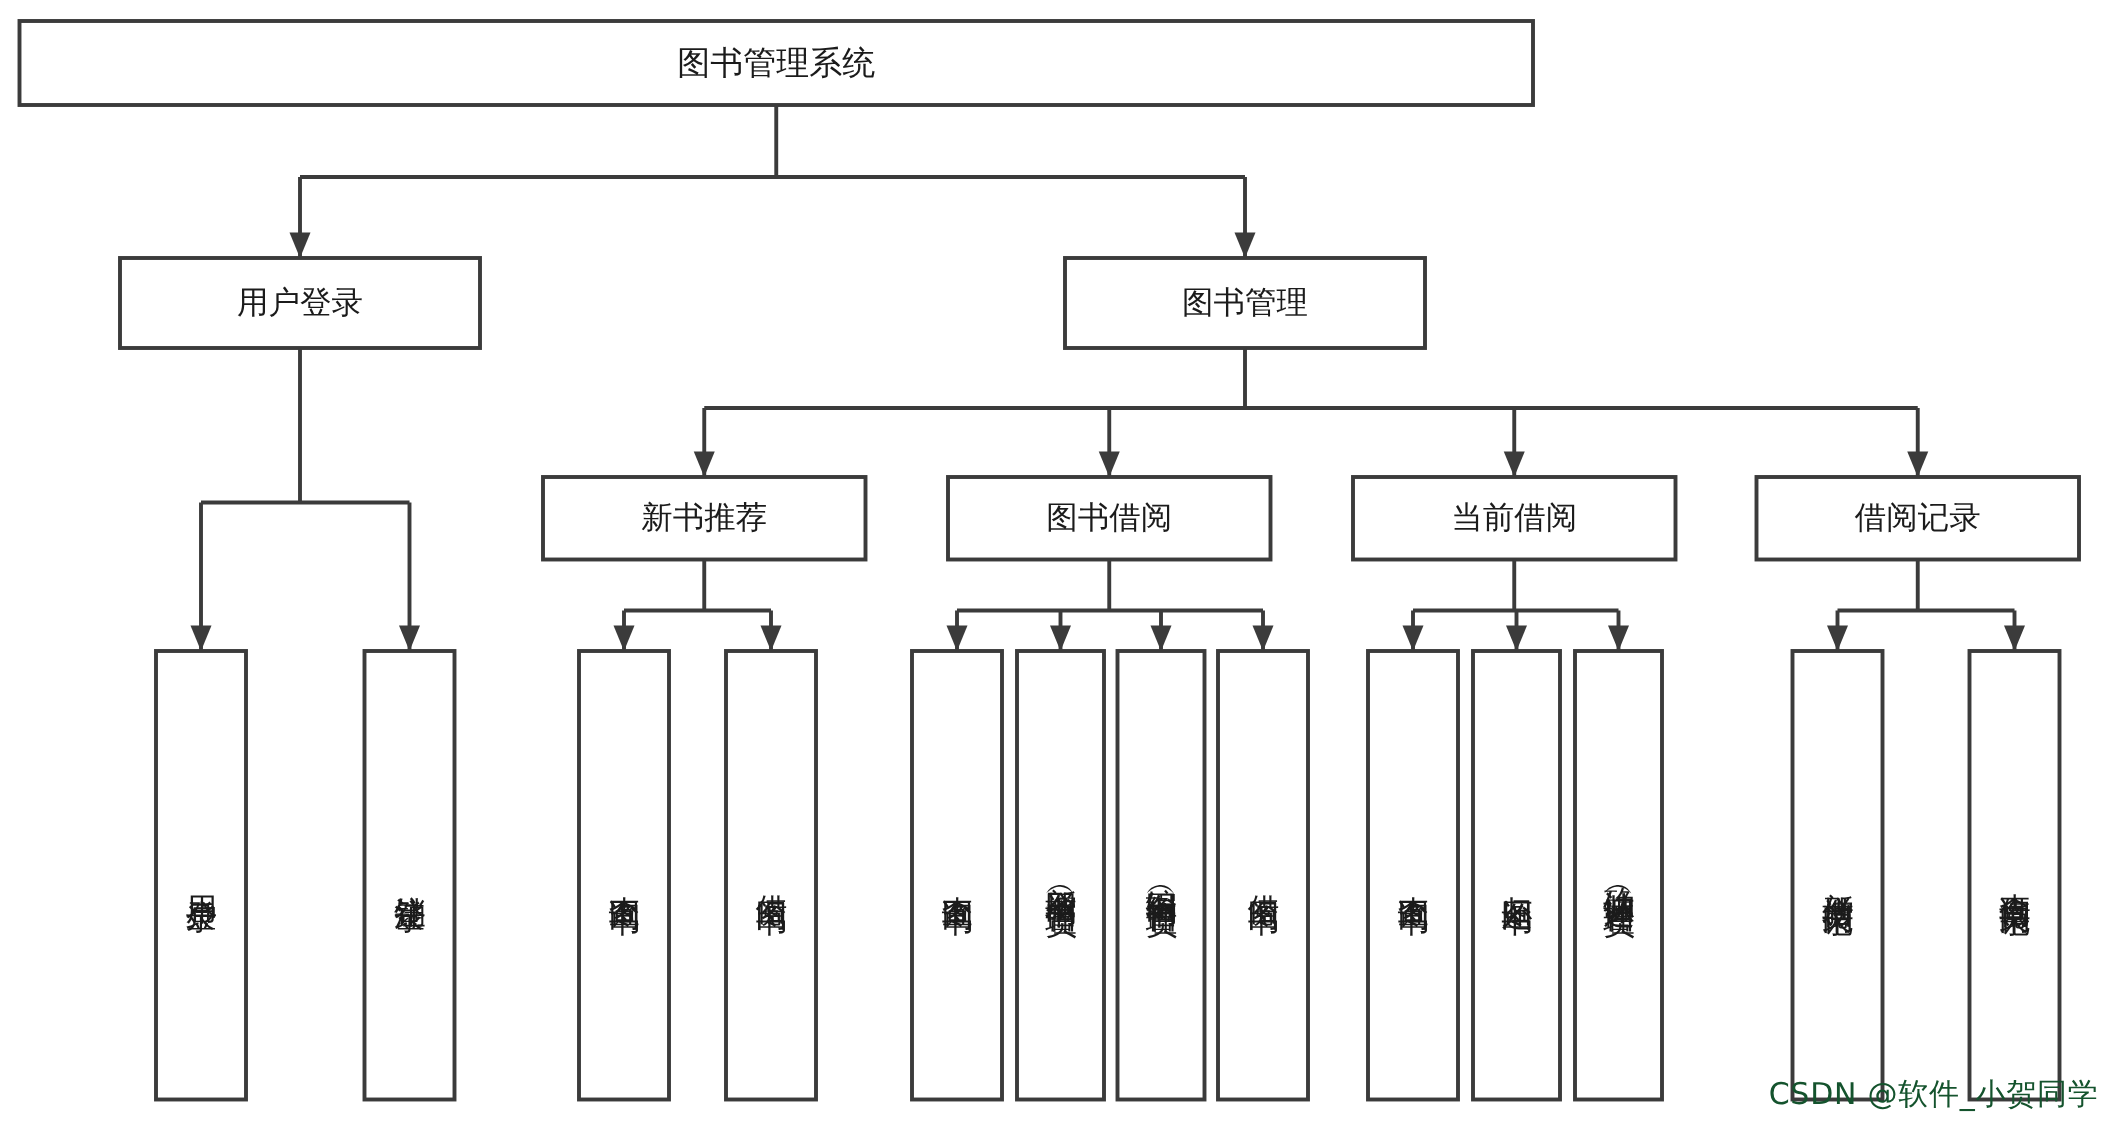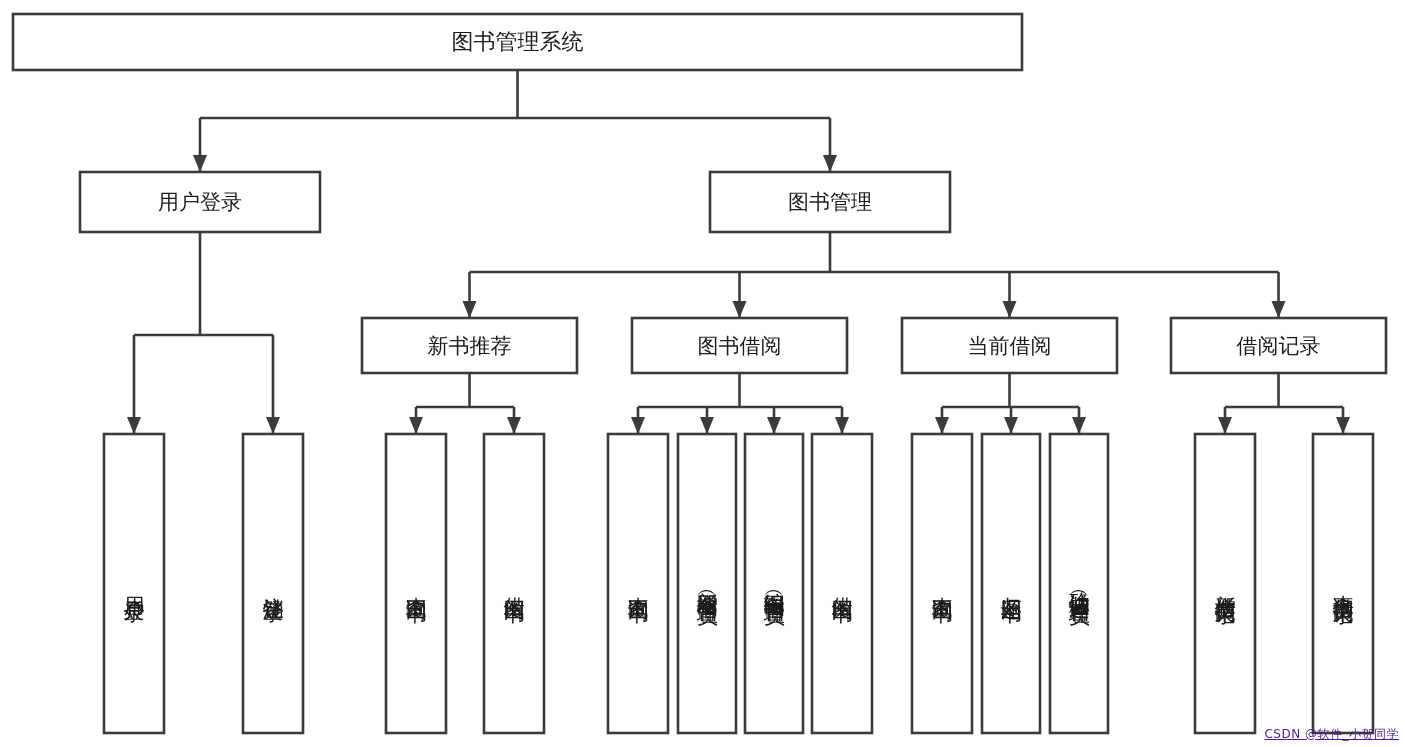--- a/index.html
+++ b/index.html
@@ -74,25 +74,24 @@
     letter-spacing: 2px;
     color: #1b1b1b;
     white-space: nowrap;
     text-align: center;
   }
   .watermark {
     position: absolute;
     right: 6px;
     bottom: 4px;
     font-family: "DejaVu Sans", "Liberation Sans", sans-serif;
-    font-size: 12px;
-    color: #4c1d95;
+    font-size: 20px;
+    color: #14532d;
     letter-spacing: 0.5px;
     white-space: nowrap;
-    text-decoration: underline;
   }
 </style>
 </head>
 <body>
 
 <div id="diagram-root">
 
   <svg class="diagram-canvas" id="diagram-svg" viewBox="0 0 1405 747" xmlns="http://www.w3.org/2000/svg">
       <g>
         <rect x="13" y="14" width="1009" height="56" rx="0" class="node-box"></rect>

